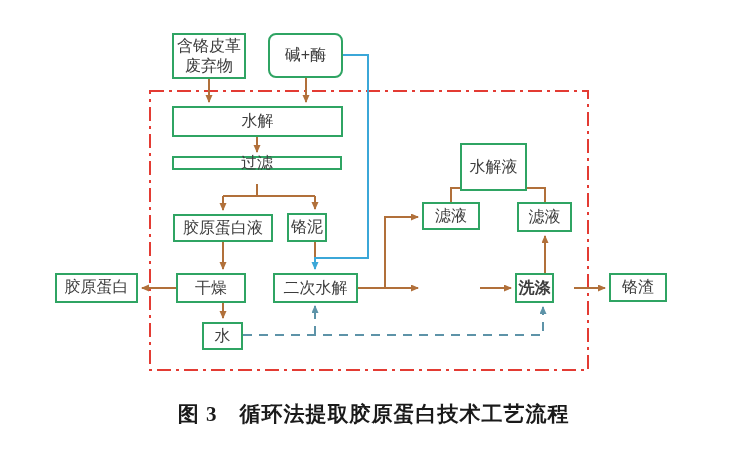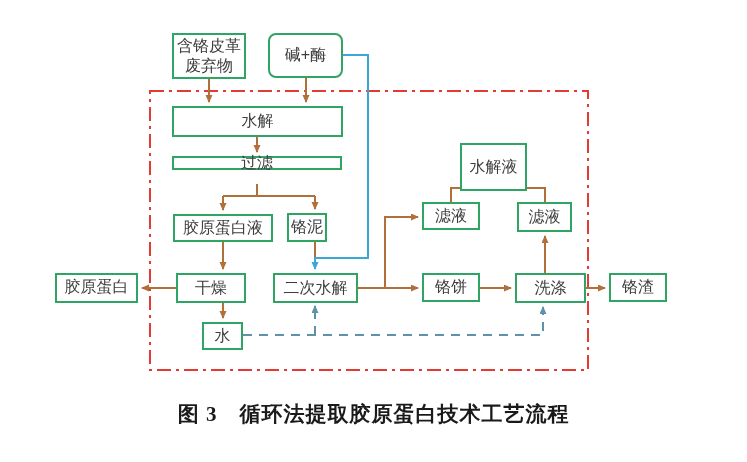--- a/index.html
+++ b/index.html
@@ -131,25 +131,22 @@
   </div>
 
   <div class="node" style="left:422px;top:202px;width:58px;height:28px;">
     <span>滤液</span>
   </div>
 
   <div class="node" style="left:517px;top:202px;width:55px;height:30px;">
     <span>滤液</span>
   </div>
 
-  <div class="node" style="left:422px;top:273px;width:58px;height:29px;">
-    <span>铬饼</span>
-  </div>
 
-  <div class="node" style="left:515px;top:273px;width:71px;height:30px;">
+  <div class="node" style="left:515px;top:273px;width:39px;height:30px;font-weight:bold;">
     <span>洗涤</span>
   </div>
 
   <div class="node" style="left:609px;top:273px;width:58px;height:29px;">
     <span>铬渣</span>
   </div>
 
   <div class="caption">图 3　循环法提取胶原蛋白技术工艺流程</div>
 
 </div>

